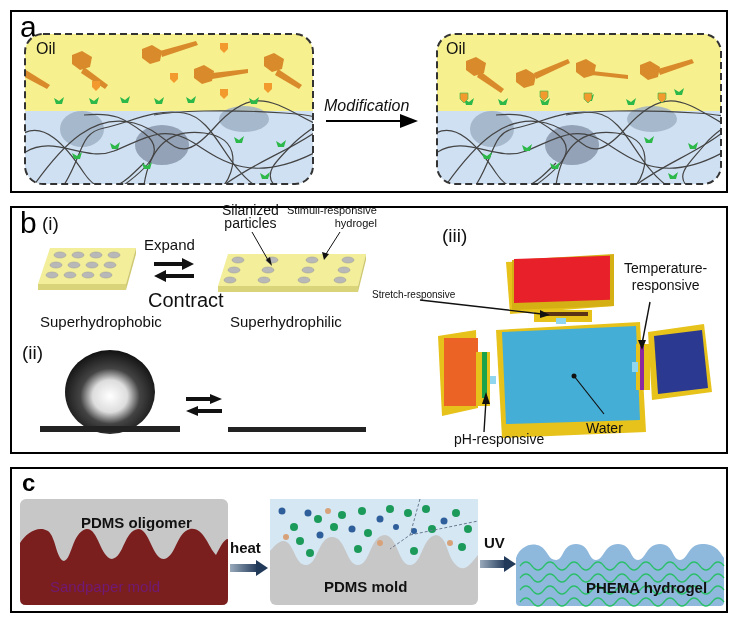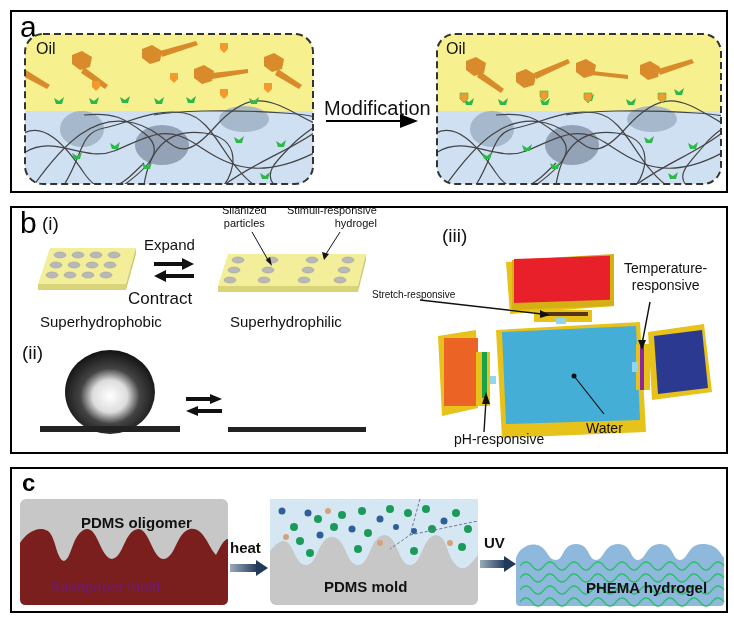--- a/index.html
+++ b/index.html
@@ -71,21 +71,21 @@
       <path d="M146,40 l8,0 l0,6 l-4,4 l-4,-4 z"></path>
       <path d="M196,56 l8,0 l0,6 l-4,4 l-4,-4 z"></path>
       <path d="M240,50 l8,0 l0,6 l-4,4 l-4,-4 z"></path>
       <path d="M196,10 l8,0 l0,6 l-4,4 l-4,-4 z"></path>
     </g>
   </g>
   <rect x="1" y="1" width="288" height="150" rx="18" fill="none" stroke="#333" stroke-width="2" stroke-dasharray="7,4"></rect>
 </svg>
 <div class="txt" style="left:36px;top:41px;font-size:16px;">Oil</div>
 
-<div class="txt" style="left:324px;top:98px;font-size:20px;">Modification</div>
+<div class="txt" style="left:324px;top:98px;font-size:16px;font-style:italic;">Modification</div>
 <svg style="left:326px;top:114px;" width="92" height="14" viewBox="0 0 92 14">
   <line x1="0" y1="7" x2="78" y2="7" stroke="#000" stroke-width="2"></line>
   <polygon points="74,0 92,7 74,14" fill="#000"></polygon>
 </svg>
 
 <svg style="left:436px;top:33px;" width="286" height="152" viewBox="0 0 286 152">
   <defs>
     <clipPath id="clipA2">
         <rect x="1" y="1" width="284" height="150" rx="18"></rect>
       </clipPath>
@@ -167,23 +167,23 @@
 </svg>
 <div class="txt" style="left:14px;top:314px;font-size:15px;margin-left:26px;">Superhydrophobic</div>
 
 <div class="txt" style="left:144px;top:237px;font-size:15px;">Expand</div>
 <svg style="left:154px;top:258px;" width="40" height="24" viewBox="0 0 40 24">
   <rect x="0" y="4" width="30" height="4" fill="#111"></rect>
     <polygon points="28,0 40,6 28,12" fill="#111"></polygon>
   <rect x="10" y="16" width="30" height="4" fill="#111"></rect>
     <polygon points="12,12 0,18 12,24" fill="#111"></polygon>
 </svg>
-<div class="txt" style="left:128px;top:290px;font-size:17px;">Contract</div>
-
-<div class="txt" style="left:222px;top:204px;font-size:11px;text-align:center;line-height:13px;">
+<div class="txt" style="left:148px;top:290px;font-size:20px;">Contract</div>
+
+<div class="txt" style="left:222px;top:204px;font-size:14px;text-align:center;line-height:13px;">
   <div>Silanized</div>
   <div>particles</div>
 </div>
 <div class="txt" style="left:287px;top:204px;font-size:11px;text-align:right;line-height:13px;">
   <div>Stimuli-responsive</div>
   <div>hydrogel</div>
 </div>
 
 <svg style="left:216px;top:252px;" width="152" height="46" viewBox="0 0 152 46">
   <polygon points="12,2 150,2 142,34 2,34" fill="#f2ee9a"></polygon>

